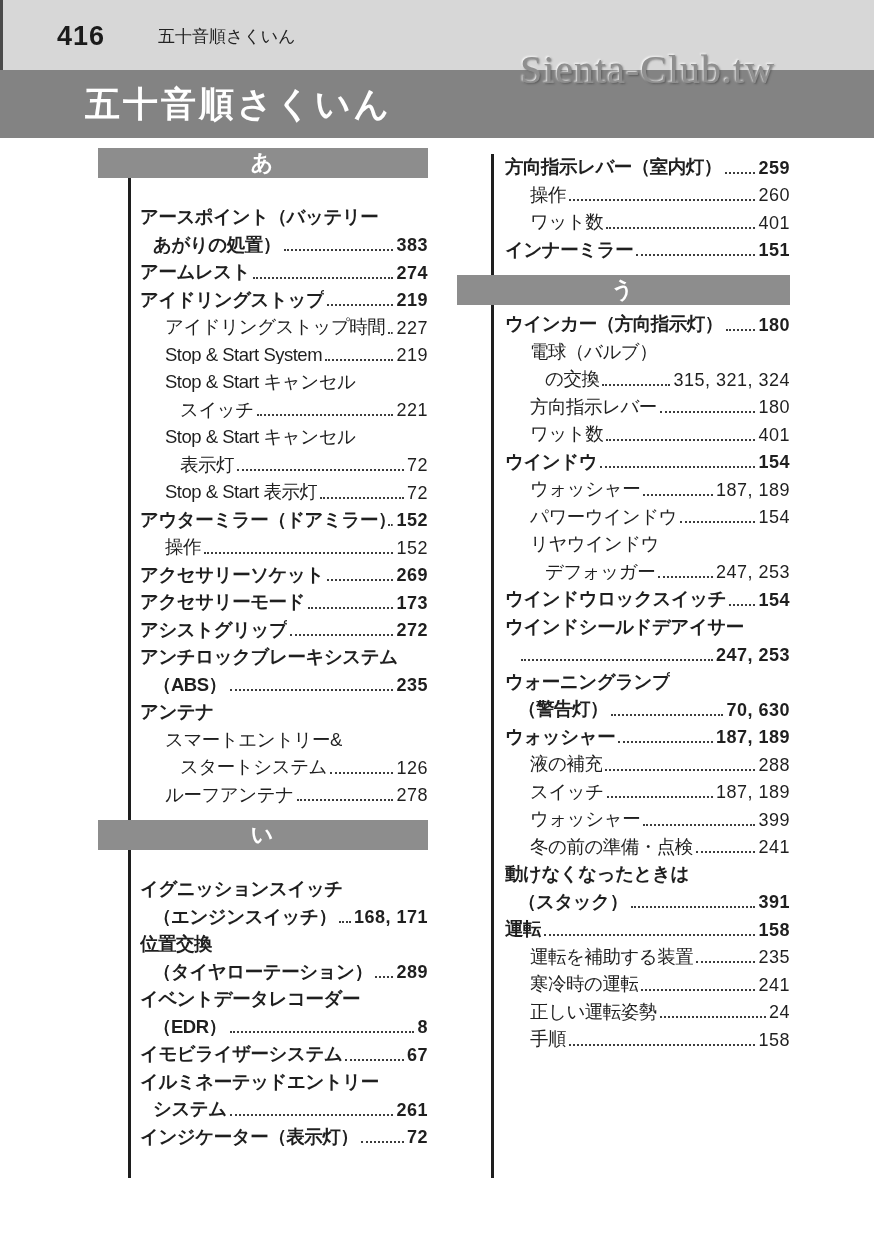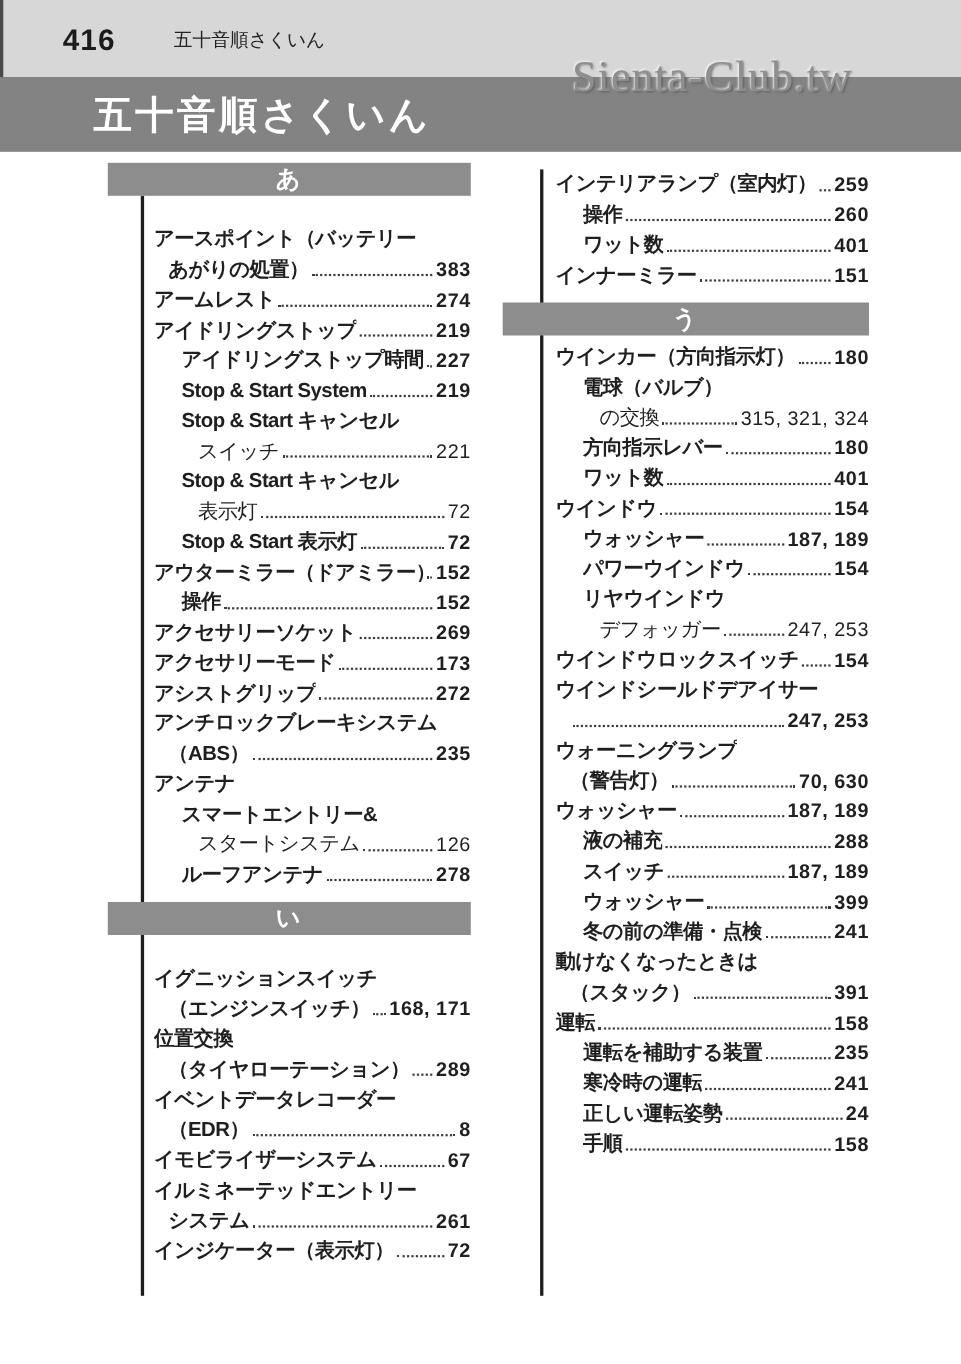--- a/index.html
+++ b/index.html
@@ -40,21 +40,21 @@
   .entries + .section-bar{margin-top:12px;}
   .col-right .entries:first-of-type{margin-top:8px;}
   .col-left .entries{margin-left:42px;width:288px;margin-top:20px;}
   .col-right .entries{margin-left:48px;width:285px;}
 
   .row{height:27.5px;display:flex;align-items:flex-end;padding-bottom:4px;
        box-sizing:border-box;font-size:18.5px;overflow:hidden;}
   .row .t{line-height:1.05;letter-spacing:-0.5px;white-space:nowrap;overflow:hidden;flex-shrink:1;}
   .row.b{font-weight:700;}
   .lvl1{padding-left:13px;justify-content:space-between;}
-  .lvl2{padding-left:25px;font-weight:700;}
+  .lvl2{padding-left:25px;font-weight:400;}
   .lvl3{padding-left:40px;font-weight:400;}
   .leader{flex:1 1 auto;min-width:5px;border-bottom:2.4px dotted #3c3c3c;margin:0 3px 3px 3px;}
   .num{line-height:1;letter-spacing:0.5px;flex-shrink:0;font-size:18px;}
 </style>
 </head>
 <body>
 
 <div class="page">
 
   <div class="top-strip">
@@ -215,21 +215,21 @@
           <span class="leader"></span>
           <span class="num">72</span>
         </div>
       </div>
     </div>
 
   <div class="col col-right">
     <div class="vline"></div>
   <div class="entries">
         <div class="row lvl0 b">
-          <span class="t">インテリアランプ（室内灯）</span>
+          <span class="t">方向指示レバー（室内灯）</span>
           <span class="leader"></span>
           <span class="num">259</span>
         </div>
         <div class="row lvl2">
           <span class="t">操作</span>
           <span class="leader"></span>
           <span class="num">260</span>
         </div>
         <div class="row lvl2">
           <span class="t">ワット数</span>

